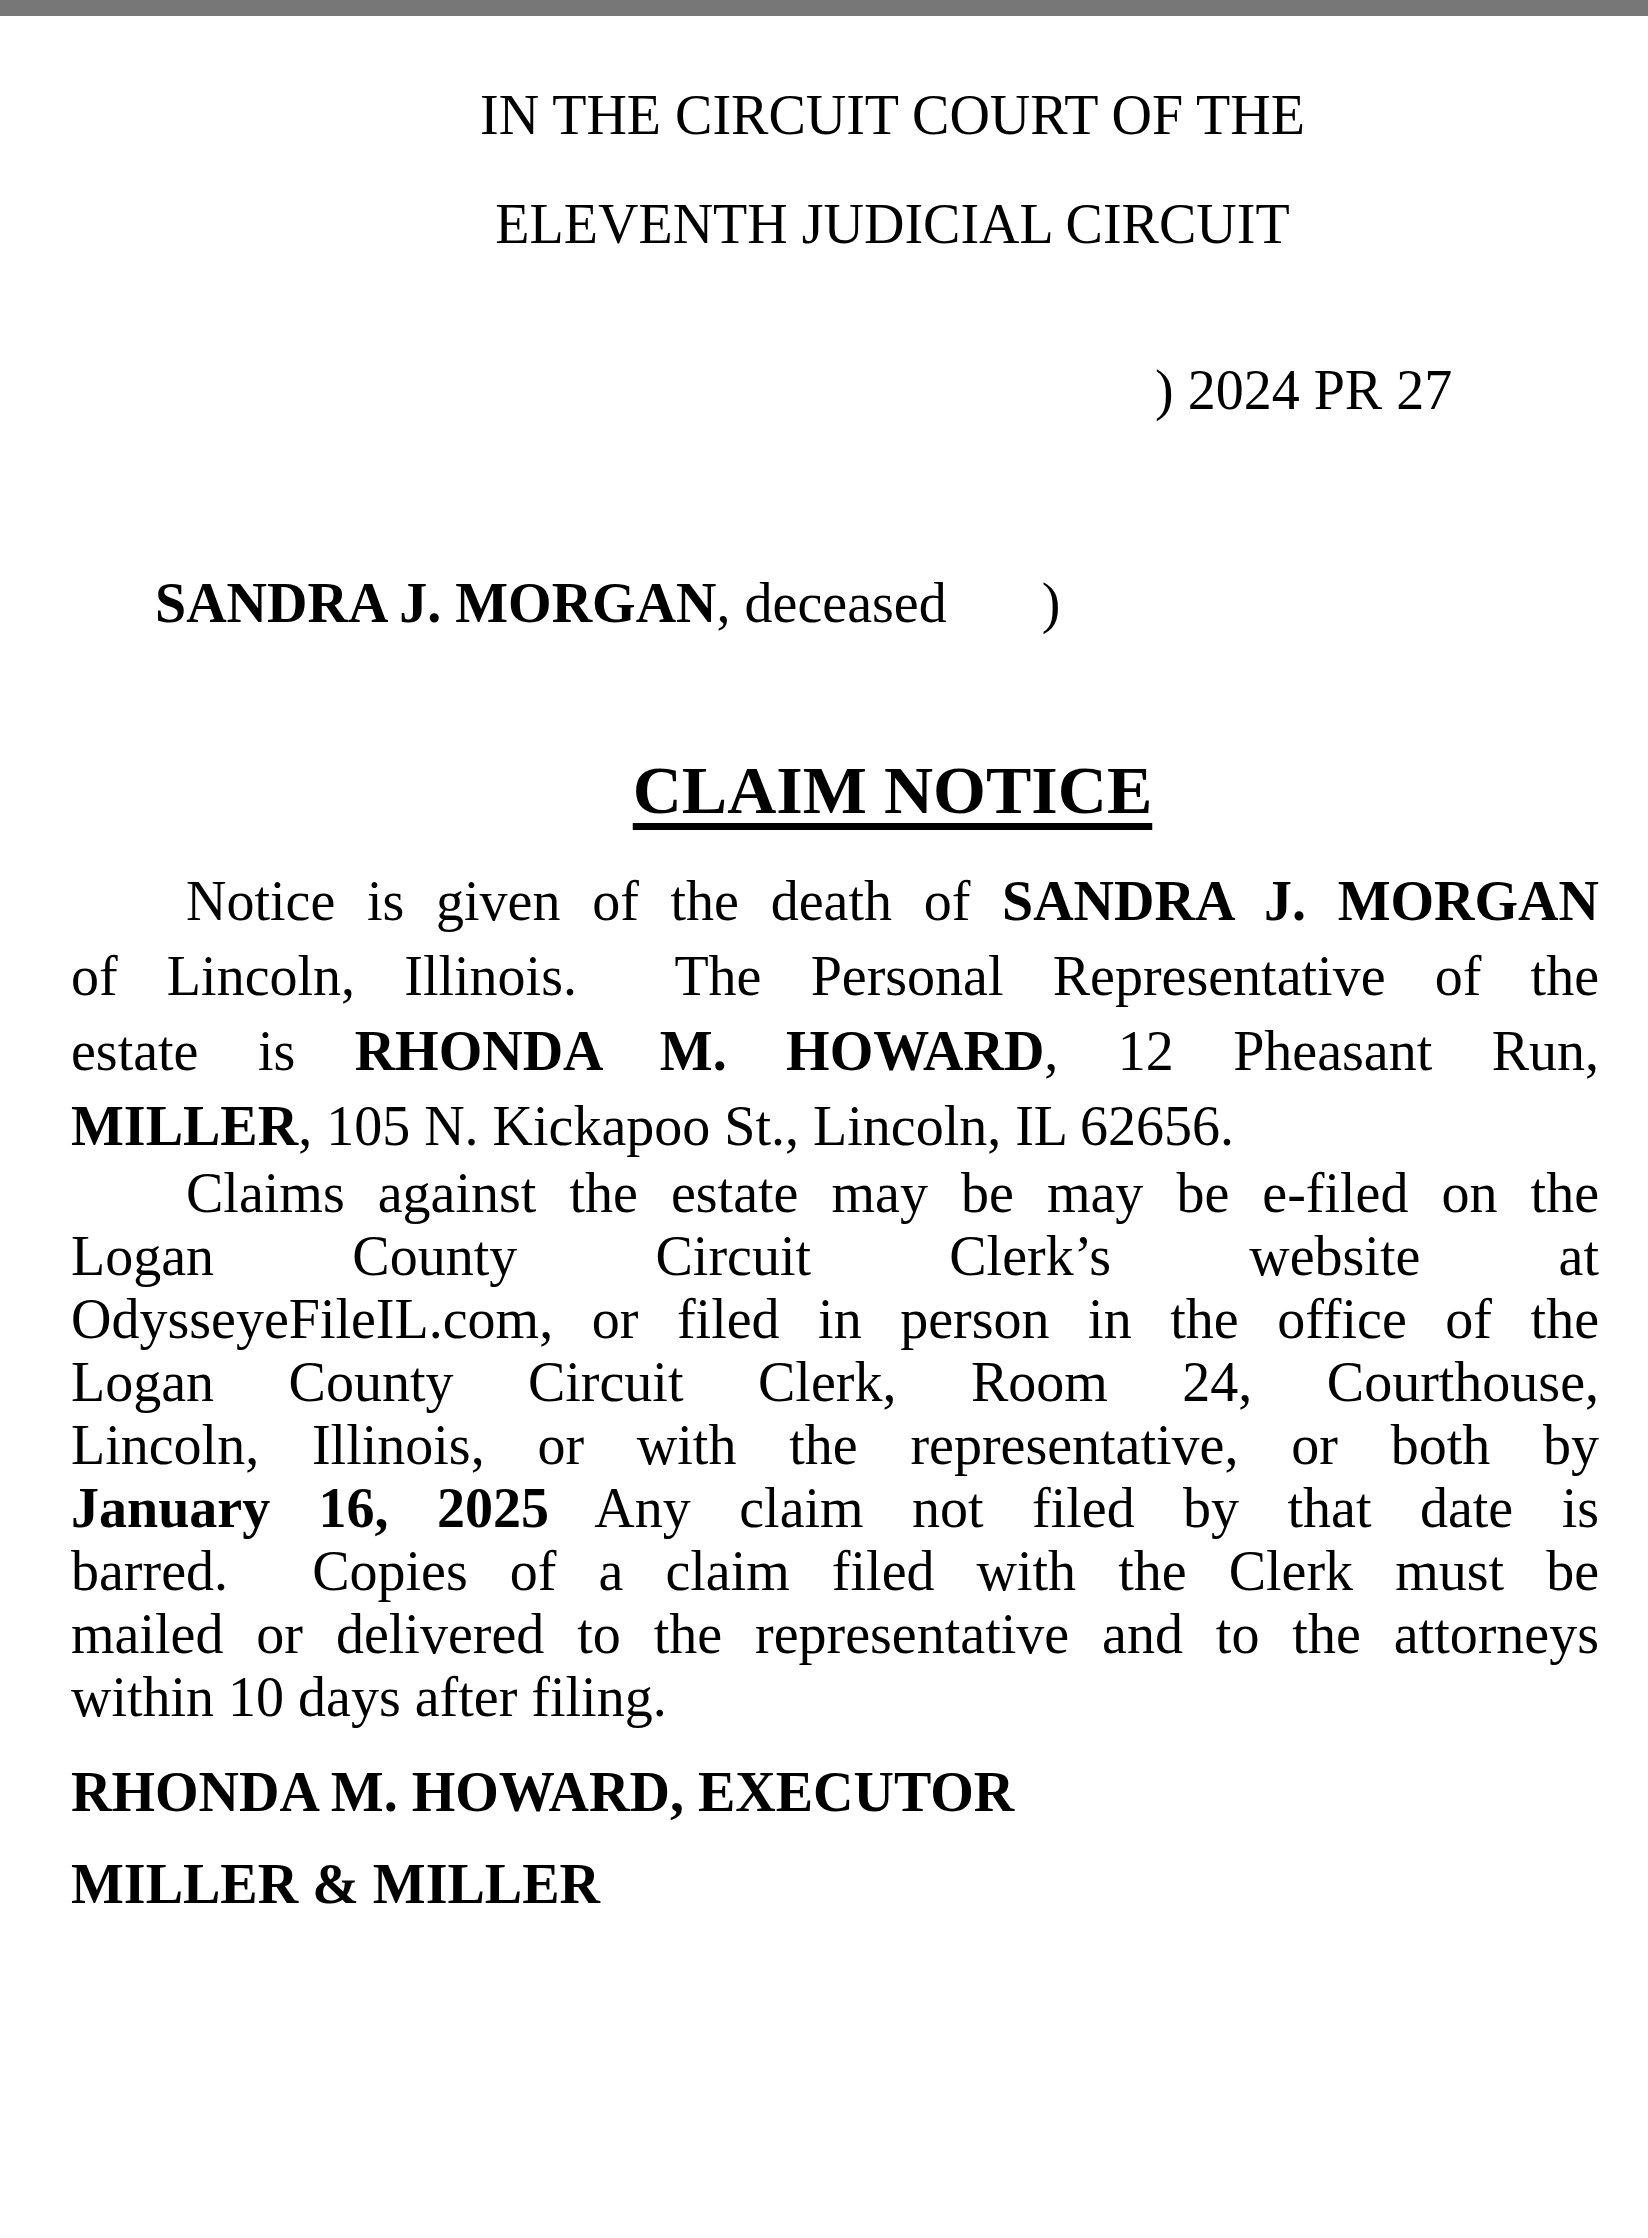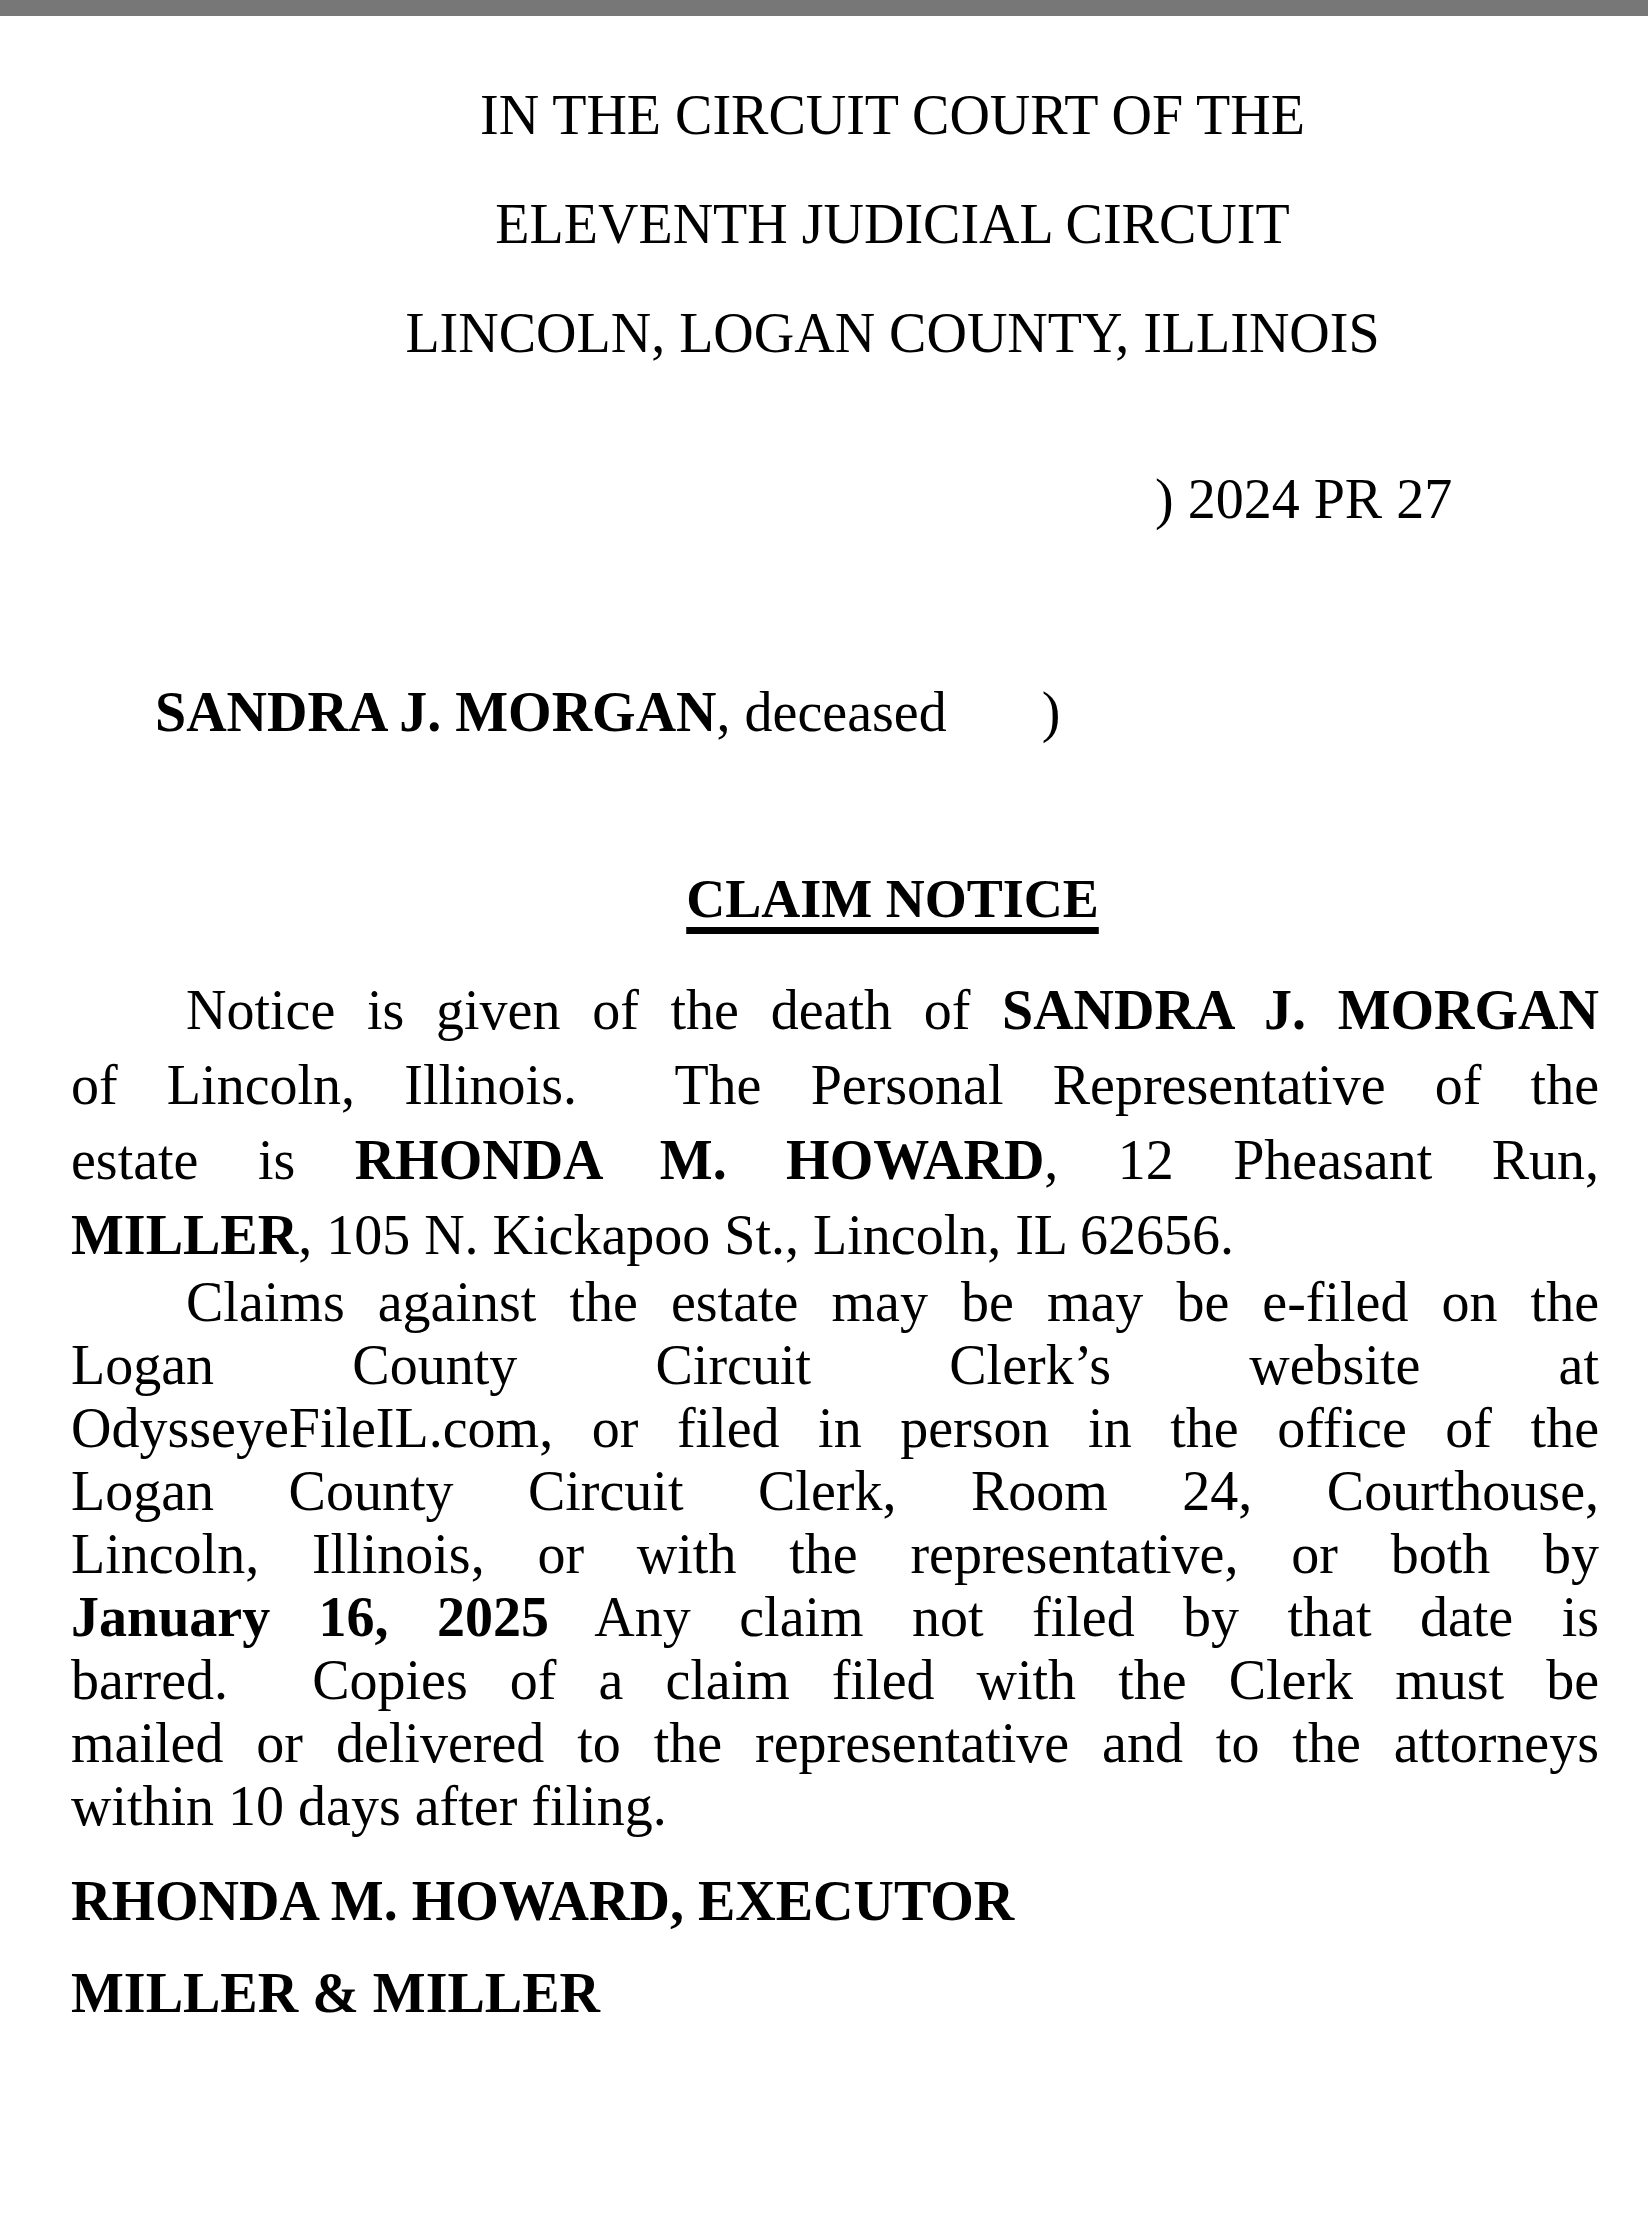--- a/index.html
+++ b/index.html
@@ -21,21 +21,21 @@
   .centered-block { text-align: center; padding-left: 115px; }
   .court-header { line-height: 109px; }
   .court-header .hline { white-space: pre-wrap; }
   
   .caption { line-height: 71px; margin-top: 4.7px; }
   .cap-line { white-space: pre-wrap; }
   .spacer-paren1 { display:inline-block; width:138px; }
   .spacer-paren3 { display:inline-block; width:95px; }
   .case-number-line { padding-left: 1000px; }
   
-  .title-block { margin-top: 40px; line-height: 81px; font-size: 54px; }
+  .title-block { margin-top: 40px; line-height: 81px; font-size: 68px; }
   .title-text {
     font-weight: bold;
     text-decoration-line: underline;
     text-decoration-thickness: 7.1px;
     text-underline-offset: 10.3px;
   }
   
   .para .line {
     white-space: pre-wrap;
     text-align: justify;
@@ -50,21 +50,20 @@
   .firm-name { margin-top: 29px; line-height: 63px; font-weight: bold; white-space: pre-wrap; }
 </style>
 </head>
 <body>
 
 <div class="page">
 
   <div class="court-header centered-block">
       <div class="hline">IN THE CIRCUIT COURT OF THE</div>
       <div class="hline">ELEVENTH JUDICIAL CIRCUIT</div>
-      <div class="hline">LINCOLN, LOGAN COUNTY, ILLINOIS</div>
     </div>
 
   <div class="caption">
     <div class="cap-line case-number-line">
       <span>) 2024 PR 27</span>
     </div>
     <div class="cap-line">
       <span class="b">SANDRA J. MORGAN</span><span>, deceased</span><span class="spacer-paren3"></span><span>)</span>
     </div>
   </div>

